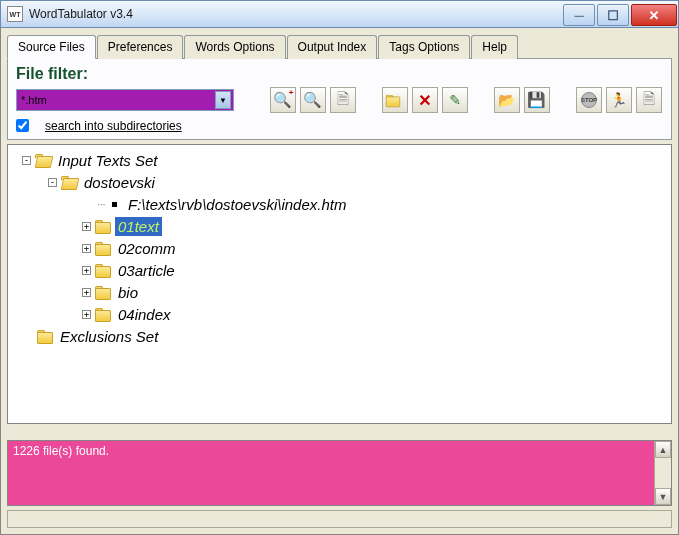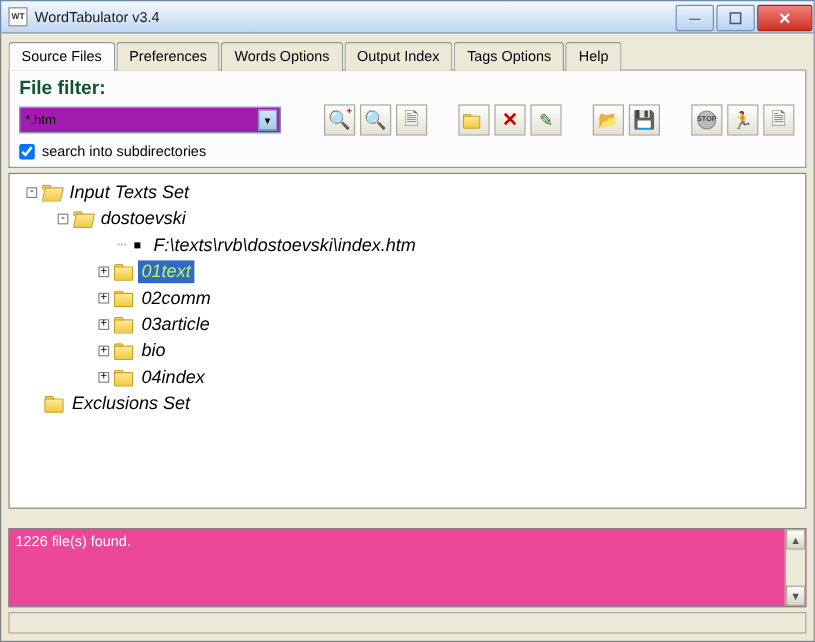--- a/index.html
+++ b/index.html
@@ -25,21 +25,21 @@
 
 .toolbar-area { background: #fcfcfe; border: 1px solid #919b9c; border-top: none; padding: 6px 8px; }
 .filter-label { font-size: 16px; color: #14532d; margin-bottom: 4px; font-weight: bold; }
 .filter-row { display: flex; align-items: center; gap: 4px; }
 .filter-combo { border: 1px solid #7f9db9; background: #a21caf; height: 22px; width: 218px; display: flex; align-items: center; padding: 0 2px 0 4px; }
 .filter-combo span { flex: 1; }
 .combo-arrow { width: 16px; height: 18px; background: linear-gradient(to bottom, #d2e3f7, #a7c6ea); border: 1px solid #7f9db9; display: flex; align-items: center; justify-content: center; font-size: 8px; }
 .tb-spacer { width: 28px; }
 .tb-btn { width: 26px; height: 26px; border: 1px solid #aca899; background: linear-gradient(to bottom, #fefefe, #e3e1d1); display: flex; align-items: center; justify-content: center; cursor: pointer; font-size: 14px; }
 .tb-gap { width: 18px; }
-.checkbox-row { display: flex; align-items: flex-end; gap: 6px; margin-top: 6px; font-size: 12px; }
+.checkbox-row { display: flex; align-items: flex-start; gap: 16px; margin-top: 6px; font-size: 12px; text-decoration: underline; }
 .checkbox-row input { width: 13px; height: 13px; }
 
 
 .tree-panel { background: #fff; border: 1px solid #848484; flex: 1; margin-top: 4px; padding: 4px 0; overflow: auto; }
 .tree-node { display: flex; align-items: center; height: 22px; white-space: nowrap; }
 .expander { width: 9px; height: 9px; border: 1px solid #888; background: #fff; display: flex; align-items: center; justify-content: center; font-size: 9px; line-height: 1; color: #000; cursor: pointer; margin-right: 4px; font-family: monospace; }
 .expander-ph { width: 11px; margin-right: 4px; }
 .dots { color: #888; letter-spacing: -1px; margin-right: 4px; display: inline-block; }
 .folder-icon { width: 16px; height: 13px; margin-right: 4px; position: relative; }
 .folder-icon::before { content: ""; position: absolute; top: 0; left: 0; width: 6px; height: 3px; background: #f5d66b; border: 1px solid #c9a227; border-bottom: none; border-top-left-radius: 2px; border-top-right-radius: 2px; }

